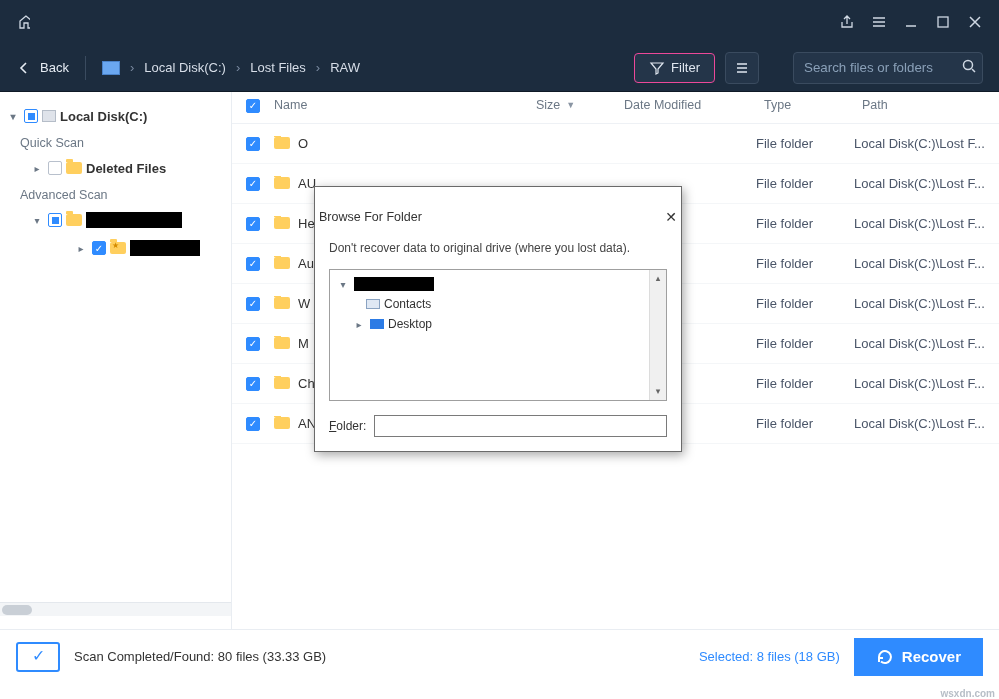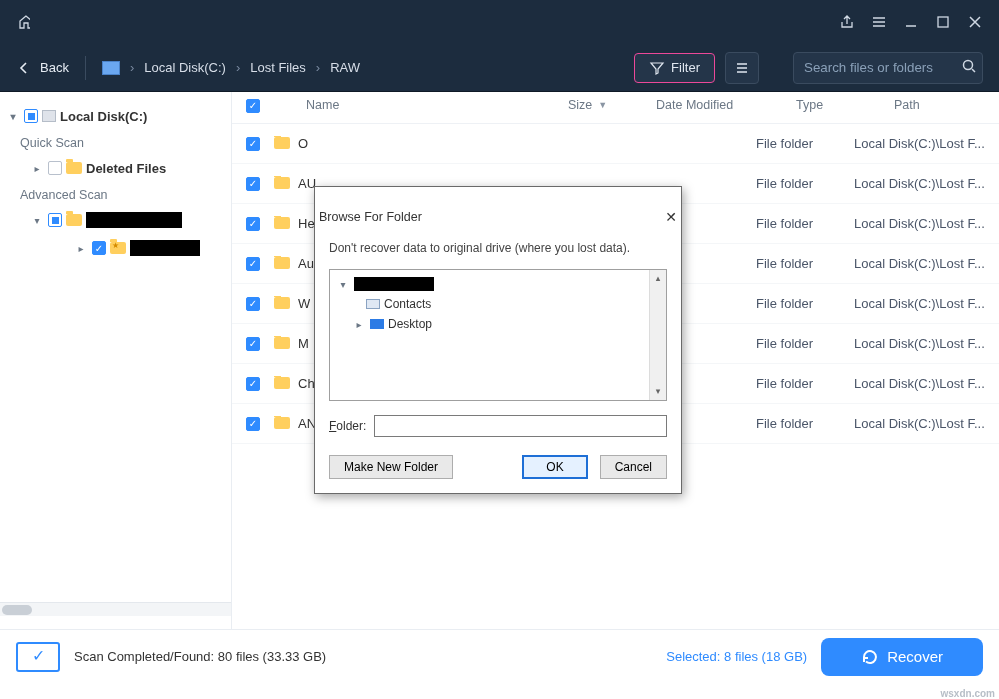--- a/index.html
+++ b/index.html
@@ -46,41 +46,41 @@
 .hscroll { height: 14px; background: #f3f5f7; border-top: 1px solid #e4e8ed; position: relative; margin-top: 340px; }
 .hscroll .thumb { position:absolute; left:2px; top:2px; height:10px; width:30px; background:#c9cfd6; border-radius:5px; }
 
 .content { flex: 1; background: #fff; display: flex; flex-direction: column; }
 .tags-row { display:flex; align-items:center; gap:10px; padding: 10px 14px; }
 .tag-ic { width: 14px; height: 14px; border: 2px solid #c7cdd6; border-radius: 50%; }
 .tag-lbl { color: #6b7785; }
 .pill { background:#eef1f5; color:#4a5568; padding:6px 14px; border-radius:14px; cursor:pointer; }
 .cols { display:flex; align-items:center; padding: 6px 14px 10px; border-bottom:1px solid #eef1f5; color:#6b7785; font-size:12.5px; }
 .colcb { width: 28px; }
-.c-name { width: 262px; margin-left: 32px; }
+.c-name { width: 262px; }
 .c-size { width: 80px; display:flex; align-items:center; gap:6px; }
 .c-date { width: 140px; margin-left: 8px; }
 .c-type { width: 98px; }
 .c-path { flex: 1; }
 .rows { overflow:auto; }
 .row { display:flex; align-items:center; height: 40px; padding: 0 14px; border-bottom: 1px solid #f4f6f8; }
 .row .name { width:262px; display:flex; align-items:center; gap:8px; overflow:hidden; }
 .row .name .txt { overflow:hidden; text-overflow:ellipsis; white-space:nowrap; }
 .row .size { width:80px; }
 .row .date { width:140px; }
 .row .type { width:98px; color:#4a5568; }
 .row .path { flex:1; color:#4a5568; white-space:nowrap; overflow:hidden; text-overflow:ellipsis; }
 
 
 .footer { height: 54px; border-top: 1px solid #e9edf2; display:flex; align-items:center; padding: 0 16px; gap: 14px; }
 .scan-ic { width: 44px; height: 30px; border: 2px solid #2f8bff; border-radius: 3px; position: relative; }
 .scan-ic::after { content:"✓"; color:#2f8bff; position:absolute; left:14px; top:2px; font-size:16px; }
 .footer .spacer { flex:1; }
 .sel-txt { color:#2f8bff; }
-.recover-btn { background:#2f8bff; color:#fff; border:none; border-radius:8px; height:38px; padding:0 40px; display:flex; align-items:center; gap:8px; font-size:15px; font-weight:400; cursor:pointer; }
+.recover-btn { background:#2f8bff; color:#fff; border:none; border-radius:0; height:38px; padding:0 22px; display:flex; align-items:center; gap:8px; font-size:15px; font-weight:700; cursor:pointer; }
 .watermark { position:absolute; right:4px; bottom:0; font-size:10px; color:#b7bec7;font-weight:bold; }
 
 
 .dialog { position:absolute; left:314px; top:186px; width:368px; background:#fff; border:1px solid #6a6a6a; box-shadow: 2px 3px 10px rgba(0,0,0,.35); }
 .dlg-title { display:flex; align-items:center; justify-content:space-between; padding:6px 4px; font-size:12.5px;margin-top:16px; }
 .dlg-close { cursor:pointer; font-size:14px; }
 .dlg-body { padding: 10px 14px 14px; }
 .dlg-msg { font-size:12px; color:#444; margin-bottom:14px; }
 .dlg-tree { border:1px solid #9f9f9f; height:132px; overflow:auto; padding:4px 2px; font-size:12px; position:relative; }
 .dlg-tree .node { display:flex; align-items:center; height:20px; gap:4px; }
@@ -350,22 +350,16 @@
       <div class="scroll">
         <div class="arr">▴</div>
           <div style="flex:1"></div>
           <div class="arr" style="position:absolute;bottom:0;width:100%">▾</div>
       </div>
     </div>
     <div class="dlg-folder-row">
       <label>Folder:</label>
       <input type="text" style="">
     </div>
-    <div class="dlg-btns">
-      <button class="dlg-btn">Make New Folder</button>
-      <div style="flex:1"></div>
-      <button class="dlg-btn primary">OK</button>
-      <button class="dlg-btn">Cancel</button>
-    </div>
   </div>
 </div>
 
 <div class="watermark">wsxdn.com</div>
 
 </body></html>

